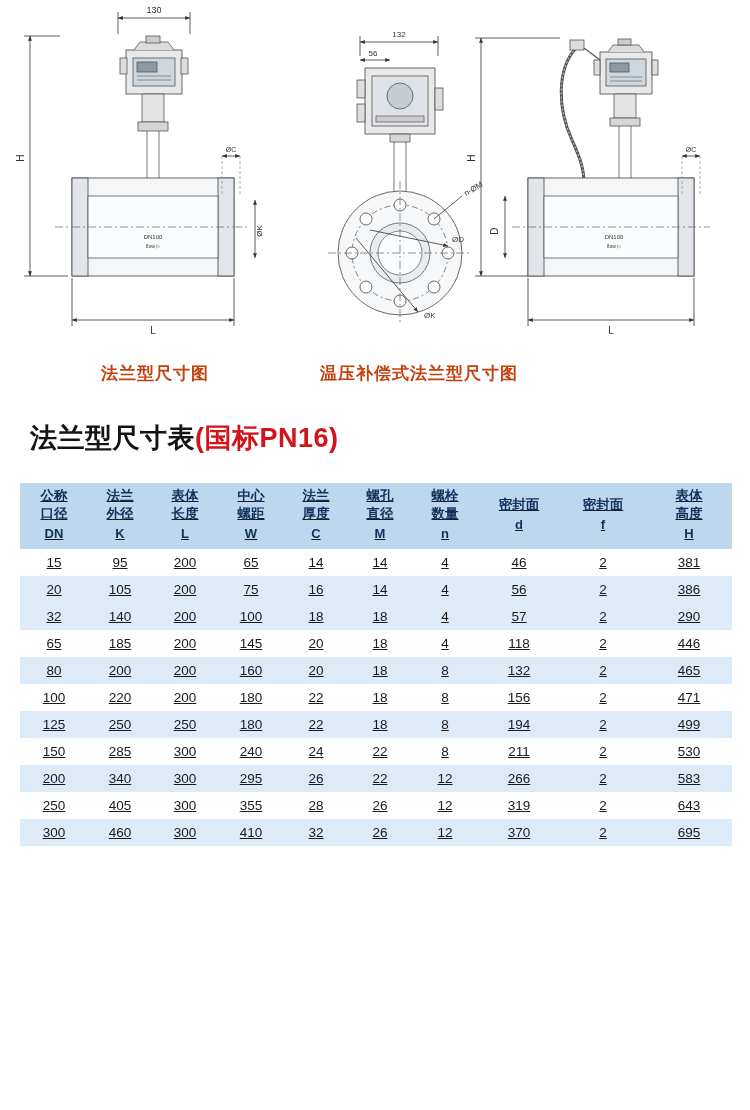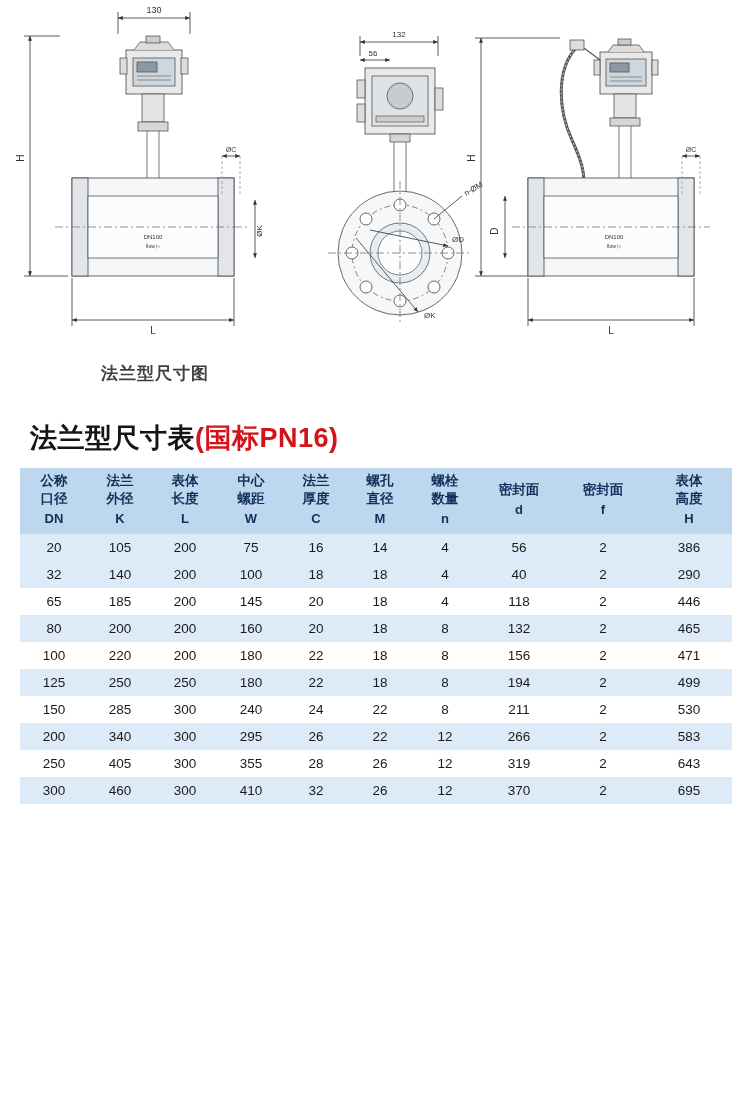--- a/index.html
+++ b/index.html
@@ -21,43 +21,44 @@
   .drawings svg { display: block; }
 
   .captions {
     position: absolute;
     top: 362px; left: 0; width: 750px;
     display: flex;
   }
   .caption {
     font-size: 17px;
     font-weight: bold;
-    color: #404040;
+    color: #c2410c;
     text-align: center;
     letter-spacing: 1px;
   }
   .caption-1 { width: 310px; }
   .caption-2 { width: 440px; text-align: left; padding-left: 10px; }
 
   
   .table-title {
     position: absolute;
     top: 420px; left: 30px;
     font-size: 27px;
     font-weight: bold;
     letter-spacing: 0.5px;
   }
   .table-title .black { color: #141414; }
   .table-title .red { color: #d3121a; }
 
   
   .table-wrap {
     position: absolute;
-    top: 468px; left: 20px;
+    top: 483px; left: 20px;
     width: 712px;
+    text-decoration: underline;
   }
   table.dims {
     border-collapse: collapse;
     width: 712px;
     font-size: 13px;
   }
   table.dims thead th {
     background: #bcd7ee;
     color: #11305a;
     font-weight: bold;
@@ -277,20 +278,21 @@
         <text x="691" y="152" font-size="7" fill="#333" text-anchor="middle" stroke="none">ØC</text>
         <line x1="682" y1="156" x2="682" y2="196" stroke="#999" stroke-dasharray="3,2"></line>
         <line x1="700" y1="156" x2="700" y2="196" stroke="#999" stroke-dasharray="3,2"></line>
       </g>
 
       </g>
     </svg>
 
     <div class="captions">
       <div class="caption caption-1">法兰型尺寸图</div>
+      <div class="caption caption-2">温压补偿式法兰型尺寸图</div>
     </div>
   </div>
 
   <div class="table-title">
     <span class="black">法兰型尺寸表</span><span class="red">(国标PN16)</span>
   </div>
 
   <div class="table-wrap">
     <table class="dims">
       <colgroup>
@@ -351,41 +353,53 @@
             <span class="sym">f</span>
           </th>
           <th>
             <span>表体</span><br>
             <span>高度</span>
             <span class="sym">H</span>
           </th>
         </tr>
       </thead>
       <tbody>
+        <tr class="odd">
+          <td>15</td>
+          <td>95</td>
+          <td>200</td>
+          <td>65</td>
+          <td>14</td>
+          <td>14</td>
+          <td>4</td>
+          <td>46</td>
+          <td>2</td>
+          <td>381</td>
+        </tr>
         <tr class="even">
           <td>20</td>
           <td>105</td>
           <td>200</td>
           <td>75</td>
           <td>16</td>
           <td>14</td>
           <td>4</td>
           <td>56</td>
           <td>2</td>
           <td>386</td>
         </tr>
         <tr class="even">
           <td>32</td>
           <td>140</td>
           <td>200</td>
           <td>100</td>
           <td>18</td>
           <td>18</td>
           <td>4</td>
-          <td>40</td>
+          <td>57</td>
           <td>2</td>
           <td>290</td>
         </tr>
         <tr class="odd">
           <td>65</td>
           <td>185</td>
           <td>200</td>
           <td>145</td>
           <td>20</td>
           <td>18</td>

